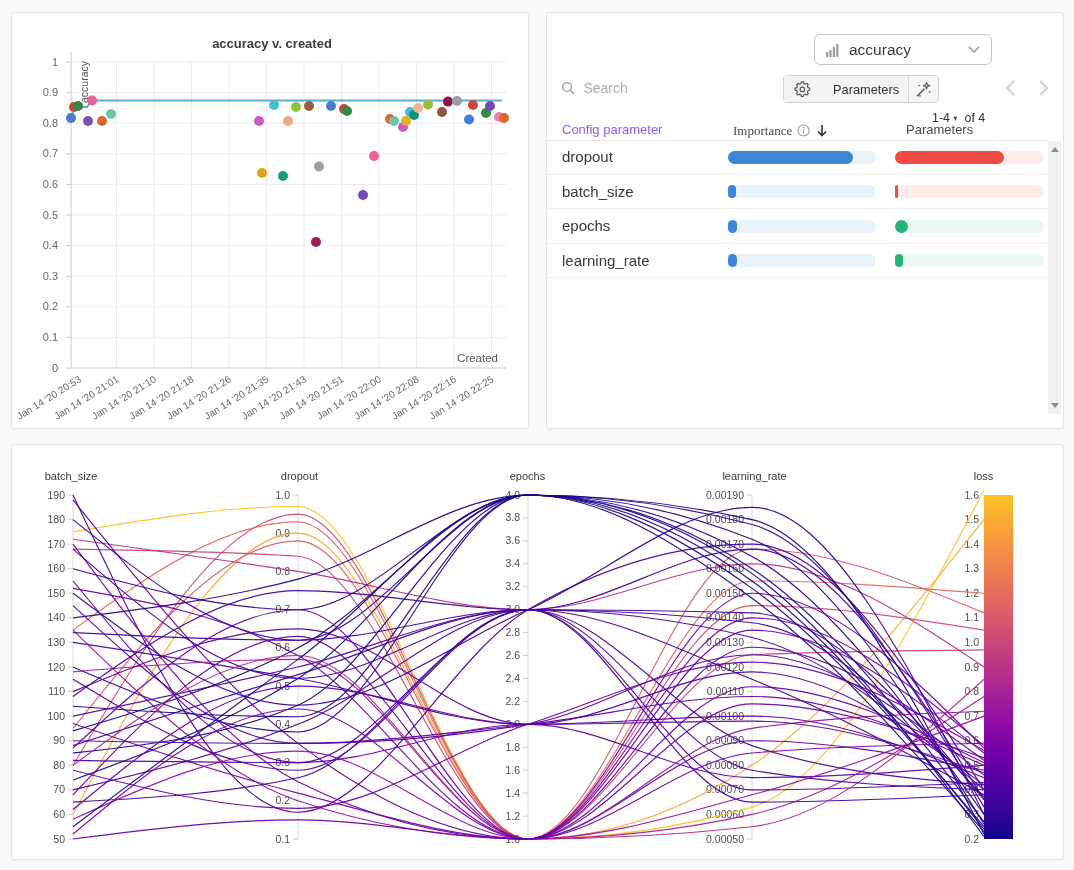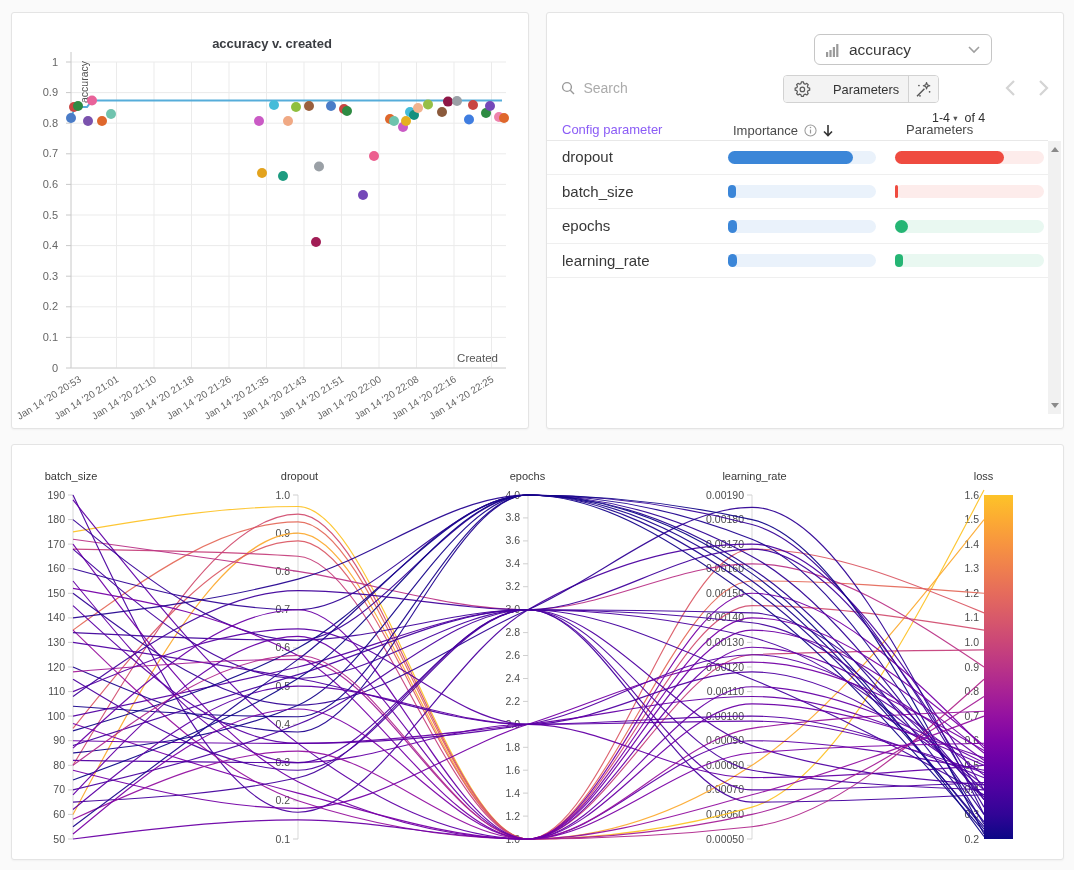--- a/index.html
+++ b/index.html
@@ -148,21 +148,21 @@
         </svg>
     </div>
   </div>
   <div style="position:absolute; left:385px; top:70px; font-size:12.4px; color:#2f2f2f;margin-top:28px;">1-4 <span style="font-size:8.5px; color:#555; position:relative; top:-1.5px;">▾</span>&nbsp; of 4</div>
   <svg style="position:absolute; left:455px; top:66px;" width="50" height="18" viewBox="0 0 50 18">
       <path d="M12 2 L5 9 L12 16" fill="none" stroke="#d4d4d4" stroke-width="2.2"></path>
       <path d="M38 2 L45 9 L38 16" fill="none" stroke="#d4d4d4" stroke-width="2.2"></path>
     </svg>
 
   <div style="position:absolute; left:15px; top:109px; font-size:13px; color:#8b5cf6;">Config parameter</div>
-  <div style="position:absolute; left:186px; top:109px; font-size:13px; color:#4a4a4a;">Importance
+  <div style="position:absolute; left:186px; top:109px; font-size:13px; color:#4a4a4a;font-family:Liberation Serif, serif;">Importance
     <svg style="position:relative; top:2px; left:2px;" width="13" height="13" viewBox="0 0 14 14">
         <circle cx="7" cy="7" r="6" fill="none" stroke="#9a9a9a" stroke-width="1.1"></circle>
         <line x1="7" y1="6" x2="7" y2="10.2" stroke="#9a9a9a" stroke-width="1.3"></line>
         <circle cx="7" cy="3.8" r="0.8" fill="#9a9a9a"></circle>
       </svg>
     <svg style="position:relative; top:2px; left:4px;" width="12" height="13" viewBox="0 0 12 13">
         <path d="M6 1 L6 11 M2 7.5 L6 11.5 L10 7.5" fill="none" stroke="#333" stroke-width="1.6"></path>
       </svg>
   </div>
   <div style="position:absolute; left:359px; top:109px; font-size:13px; color:#4a4a4a;">Parameters</div>

